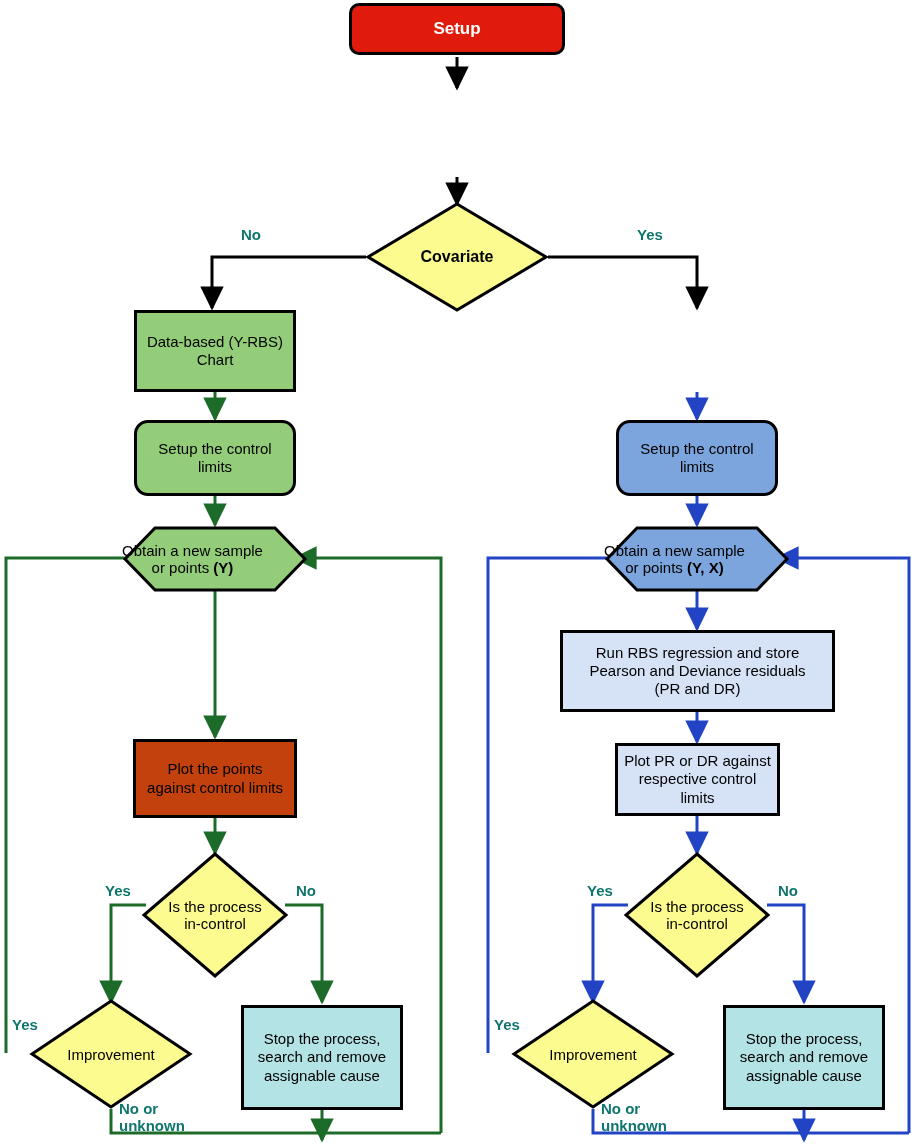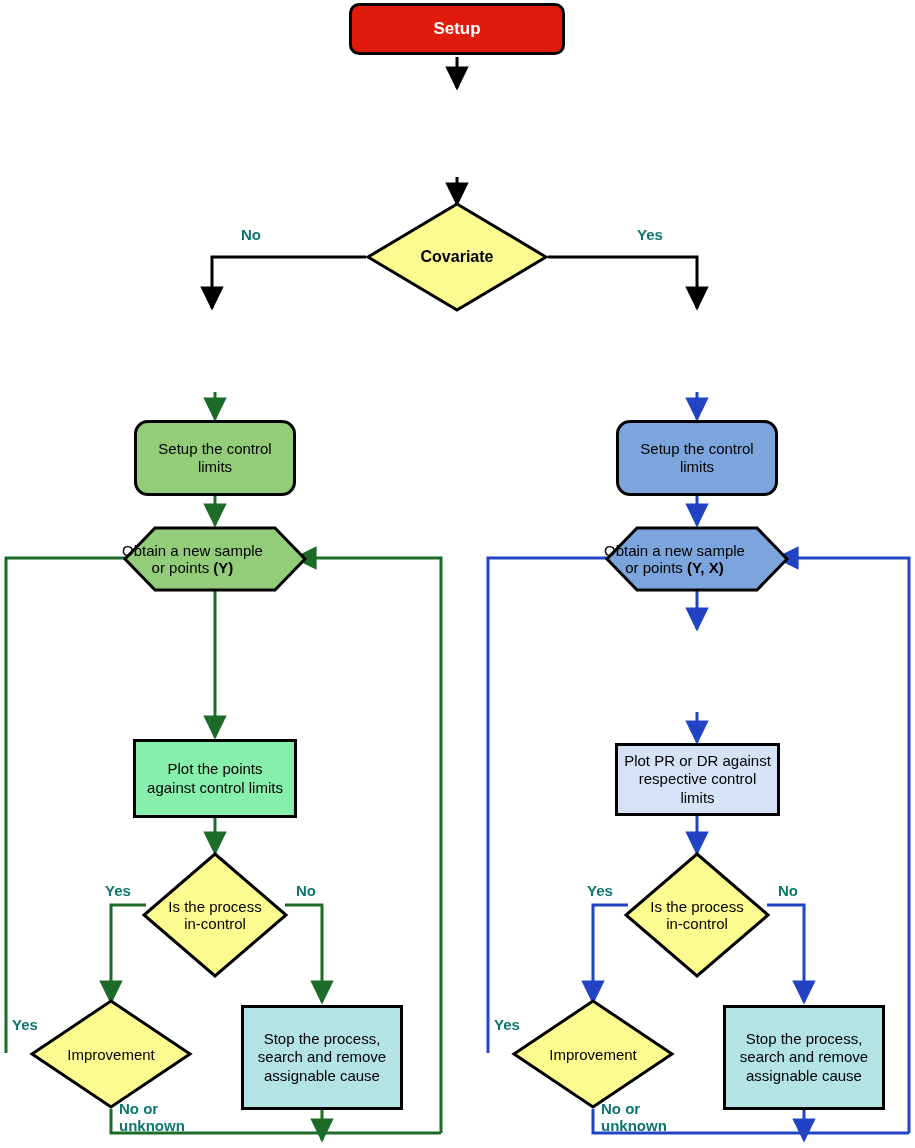--- a/index.html
+++ b/index.html
@@ -94,39 +94,43 @@
 
   <div class="diamond" style="left:365px;top:201px;width:184px;height:112px;">
     <svg width="184" height="112" viewBox="0 0 184 112" xmlns="http://www.w3.org/2000/svg">
       <polygon points="92,3 181,56 92,109 3,56" fill="#fcfb8f" stroke="#000" stroke-width="3"></polygon>
     </svg>
     <div class="txt b f16">Covariate</div>
   </div>
   <div class="lbl" style="left:241px;top:226px;">No</div>
   <div class="lbl" style="left:637px;top:226px;">Yes</div>
 
+  <div class="node rect f15" style="left:134px;top:310px;width:162px;height:82px;background:#94cd79;">
+    <span class="txt" style="white-space:pre-line;">Data-based (Y-RBS)
+Chart</span>
+  </div>
 
   <div class="node round f15" style="left:134px;top:420px;width:162px;height:76px;background:#94cd79;">
     <span class="txt" style="white-space:pre-line;">Setup the control
 limits</span>
   </div>
 
   <div class="hexwrap" style="left:122px;top:526px;width:186px;height:66px;">
     <svg width="186" height="66" viewBox="0 0 186 66" xmlns="http://www.w3.org/2000/svg">
       <polygon points="33,2 153,2 183,33 153,64 33,64 3,33" fill="#94cd79" stroke="#000" stroke-width="3"></polygon>
     </svg>
     <div class="txt f15">
       <span style="display:block;">
         <span style="white-space:pre-line;">Obtain a new sample
 or points </span><span class="b">(Y)</span>
       </span>
     </div>
   </div>
 
-  <div class="node rect f15" style="left:133px;top:739px;width:164px;height:79px;background:#86efac;">
+  <div class="node rect f15" style="left:133px;top:739px;width:164px;height:79px;background:#c2410c;">
     <span class="txt" style="white-space:pre-line;">Plot the points
 against control limits</span>
   </div>
 
   <div class="diamond" style="left:141px;top:851px;width:148px;height:128px;">
     <svg width="148" height="128" viewBox="0 0 148 128" xmlns="http://www.w3.org/2000/svg">
       <polygon points="74,3 145,64 74,125 3,64" fill="#fcfb8f" stroke="#000" stroke-width="3"></polygon>
     </svg>
     <div class="txt f15" style="white-space:pre-line;">Is the process
 in-control</div>
@@ -161,20 +165,25 @@
       <polygon points="33,2 153,2 183,33 153,64 33,64 3,33" fill="#7ba5dc" stroke="#000" stroke-width="3"></polygon>
     </svg>
     <div class="txt f15">
       <span style="display:block;">
         <span style="white-space:pre-line;">Obtain a new sample
 or points </span><span class="b">(Y, X)</span>
       </span>
     </div>
   </div>
 
+  <div class="node rect f15" style="left:560px;top:630px;width:275px;height:82px;background:#d6e3f7;">
+    <span class="txt" style="white-space:pre-line;">Run RBS regression and store
+Pearson and Deviance residuals
+(PR and DR)</span>
+  </div>
 
   <div class="node rect f15" style="left:615px;top:743px;width:165px;height:73px;background:#d6e3f7;">
     <span class="txt" style="white-space:pre-line;">Plot PR or DR against
 respective control
 limits</span>
   </div>
 
   <div class="diamond" style="left:623px;top:851px;width:148px;height:128px;">
     <svg width="148" height="128" viewBox="0 0 148 128" xmlns="http://www.w3.org/2000/svg">
       <polygon points="74,3 145,64 74,125 3,64" fill="#fcfb8f" stroke="#000" stroke-width="3"></polygon>

